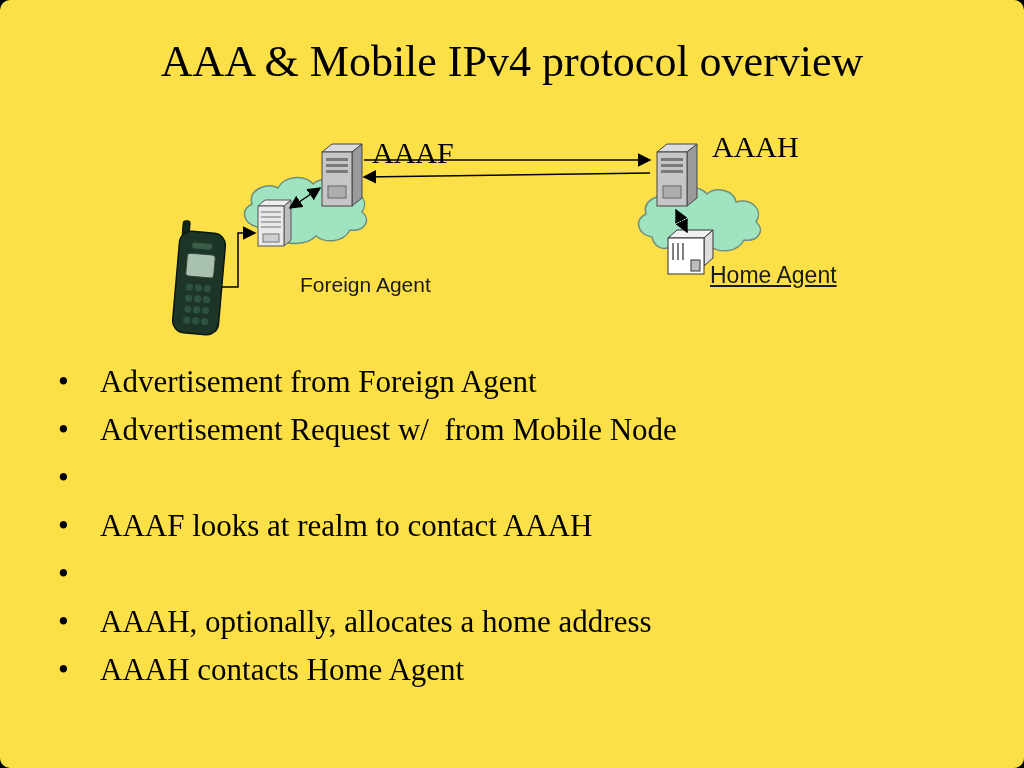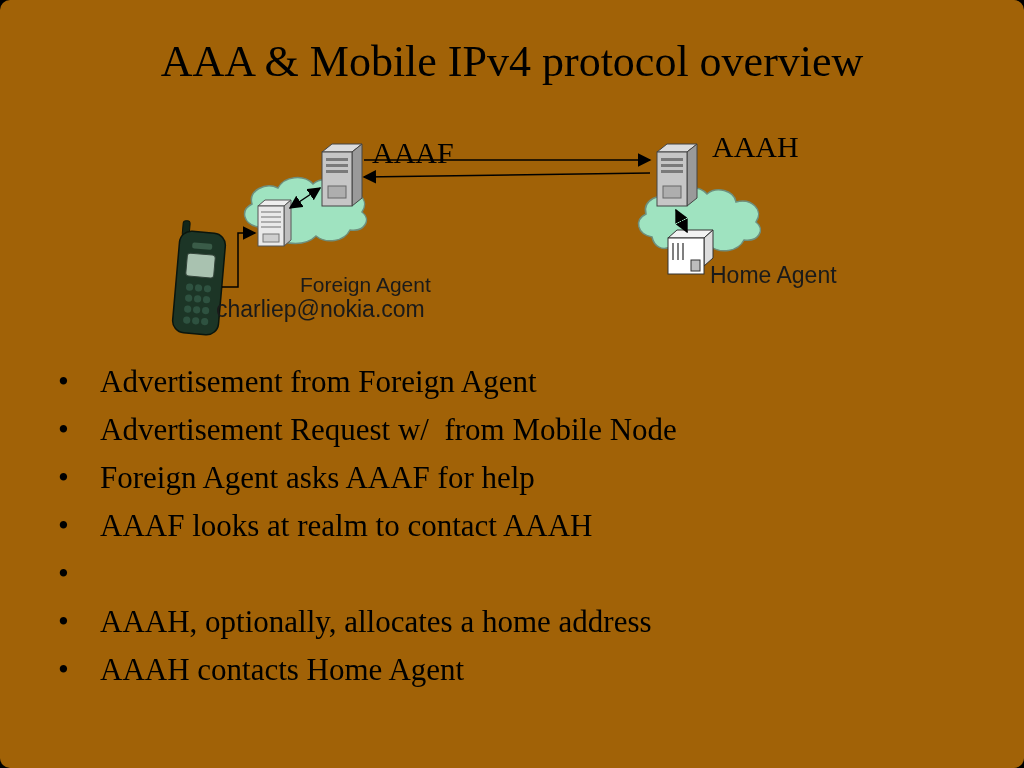--- a/index.html
+++ b/index.html
@@ -1,39 +1,39 @@
 <!DOCTYPE html>
 <html><head>
 <meta charset="utf-8">
 <style>
   html,body{margin:0;padding:0;background:#000;}
   .slide{
     position:relative;
     width:1024px;height:768px;
-    background:#a16207;
+    background:#fde047;
     border-radius:10px;
     overflow:hidden;
     font-family:"Liberation Serif", serif;
   }
   .title{
     position:absolute;top:36px;left:0;width:100%;
     margin:0;text-align:center;
     font-family:"Liberation Serif", serif;
     font-weight:normal;
     font-size:44px;color:#000;
   }
   .diagram{position:absolute;left:0;top:110px;width:1024px;height:250px;}
   .diagram svg{position:absolute;left:0;top:0;}
   .lbl{position:absolute;color:#000;white-space:nowrap;}
   .lbl-serif{font-family:"Liberation Serif", serif;font-size:30px;}
   .lbl-sans{font-family:"Liberation Sans", sans-serif;font-size:21px;color:#1a1a1a;}
   .lbl-aaaf{left:372px;top:26px;}
   .lbl-aaah{left:712px;top:20px;}
   .lbl-fa{left:300px;top:134px;margin-top:29px;}
-  .lbl-ha{left:710px;top:152px;font-size:23px;}
+  .lbl-ha{left:710px;top:152px;font-size:23px;text-decoration:underline;}
   .lbl-email{left:216px;top:186px;font-size:23px;}
   .bullets{
     position:absolute;left:58px;top:358px;margin:0;padding:0;
     list-style:none;width:920px;
   }
   .bullets li{
     display:flex;align-items:baseline;
     height:48px;line-height:48px;
     font-size:31px;color:#000;
   }
@@ -126,36 +126,34 @@
       <line x1="650" y1="173" x2="364" y2="177" stroke="#000" stroke-width="1.5" marker-end="url(#arr)"></line>
       <line x1="290" y1="208" x2="320" y2="188" stroke="#000" stroke-width="1.5" marker-start="url(#arr)" marker-end="url(#arr)"></line>
       <polyline points="222,287 238,287 238,233 255,233" fill="none" stroke="#000" stroke-width="1.5" marker-end="url(#arr)"></polyline>
       <line x1="676" y1="210" x2="687" y2="232" stroke="#000" stroke-width="1.5" marker-start="url(#arr)" marker-end="url(#arr)"></line>
     </svg>
 
     <div class="lbl lbl-serif lbl-aaaf">AAAF</div>
     <div class="lbl lbl-serif lbl-aaah">AAAH</div>
     <div class="lbl lbl-sans lbl-fa">Foreign Agent</div>
     <div class="lbl lbl-sans lbl-ha">Home Agent</div>
-    <div class="lbl lbl-sans lbl-email">charliep@nokia.com</div>
   </div>
 
   <ul class="bullets">
     <li>
       <span class="marker">•</span>
       <span class="seg">Advertisement from Foreign Agent</span>
     </li>
     <li>
       <span class="marker">•</span>
       <span class="seg">Advertisement Request w/</span>
       <span class="seg">  from Mobile Node</span>
     </li>
     <li>
       <span class="marker">•</span>
-      <span class="seg">Foreign Agent asks AAAF for help</span>
     </li>
     <li>
       <span class="marker">•</span>
       <span class="seg">AAAF looks at realm to contact AAAH</span>
     </li>
     <li>
       <span class="marker">•</span>
     </li>
     <li>
       <span class="marker">•</span>

